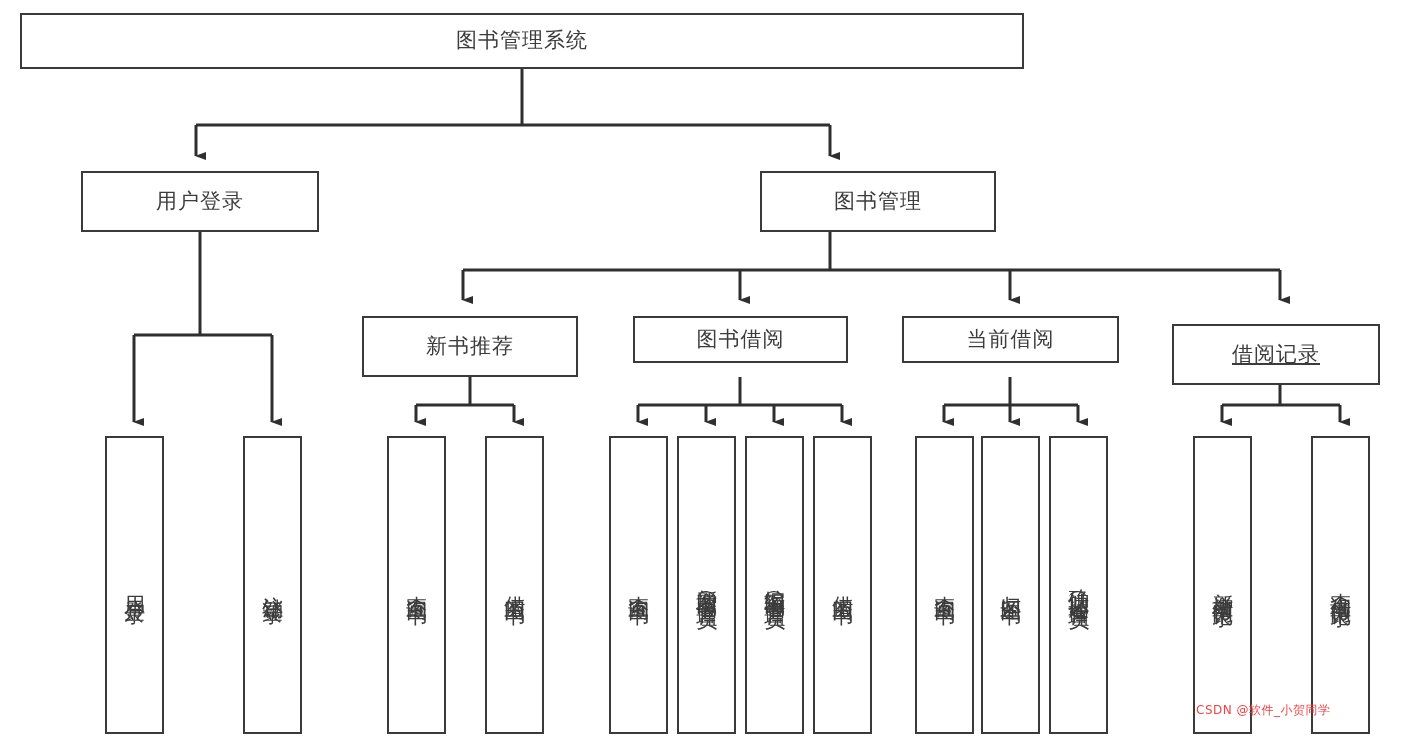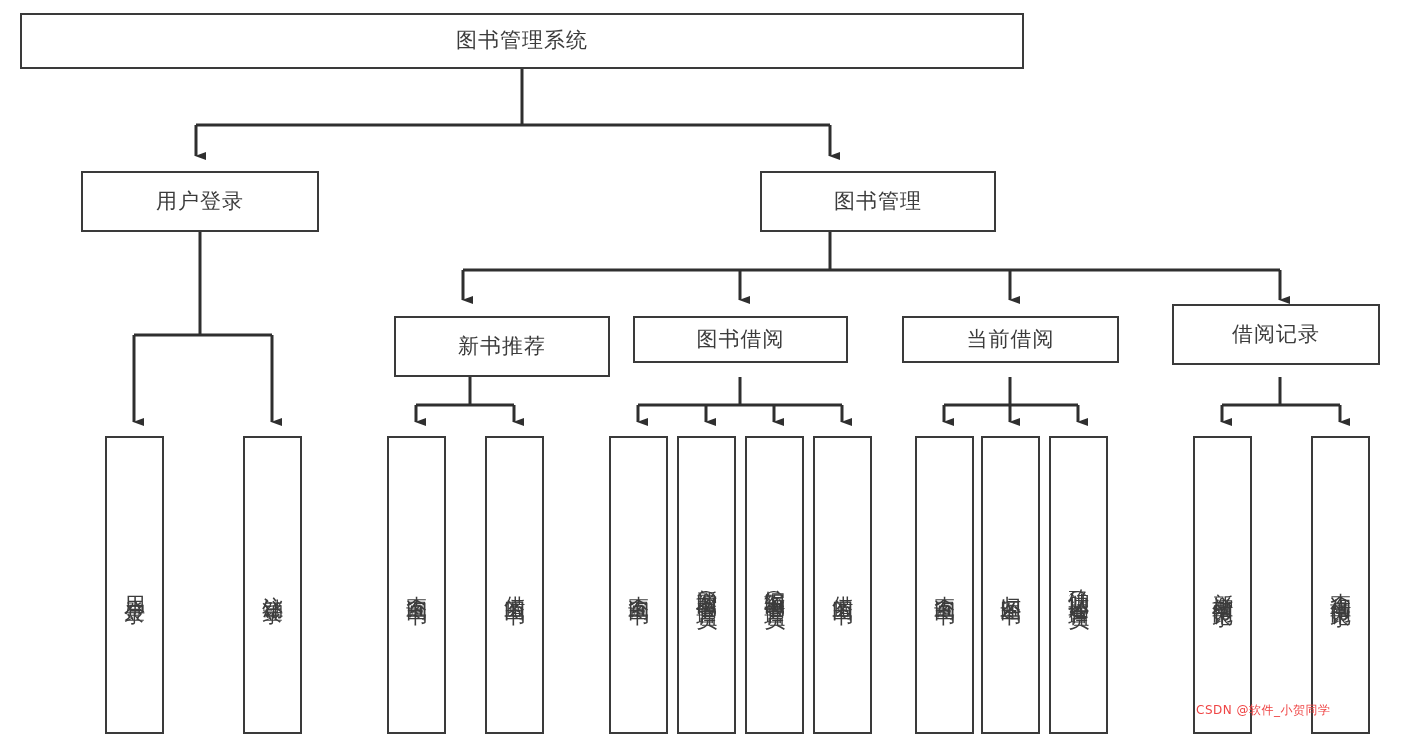--- a/index.html
+++ b/index.html
@@ -122,30 +122,30 @@
     <span class="lbl">图书管理系统</span>
   </div>
 
   <div class="node horiz" style="left:81px; top:171px; width:238px; height:61px;">
     <span class="lbl">用户登录</span>
   </div>
   <div class="node horiz" style="left:712px; top:171px; width:236px; height:61px;margin-left:48px;">
     <span class="lbl">图书管理</span>
   </div>
 
-  <div class="node horiz" style="left:362px; top:316px; width:216px; height:61px;margin-left:32px;">
+  <div class="node horiz" style="left:362px; top:316px; width:216px; height:61px;">
     <span class="lbl">新书推荐</span>
   </div>
   <div class="node horiz" style="left:633px; top:316px; width:215px; height:47px;">
     <span class="lbl">图书借阅</span>
   </div>
   <div class="node horiz" style="left:902px; top:316px; width:217px; height:47px;">
     <span class="lbl">当前借阅</span>
   </div>
-  <div class="node horiz" style="left:1172px; top:304px; width:208px; height:61px;">
+  <div class="node horiz" style="left:1172px; top:324px; width:208px; height:61px;text-decoration:underline;">
     <span class="lbl">借阅记录</span>
   </div>
 
   <div class="node vert" style="left:105px; top:436px; width:59px; height:298px;">
     <span class="lbl">用户登录</span>
   </div>
   <div class="node vert" style="left:243px; top:436px; width:59px; height:298px;">
     <span class="lbl">注销登录</span>
   </div>
 

